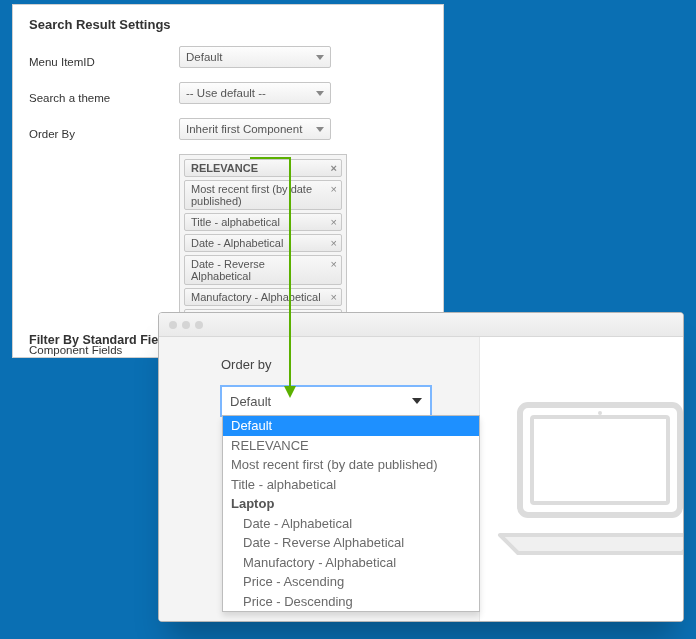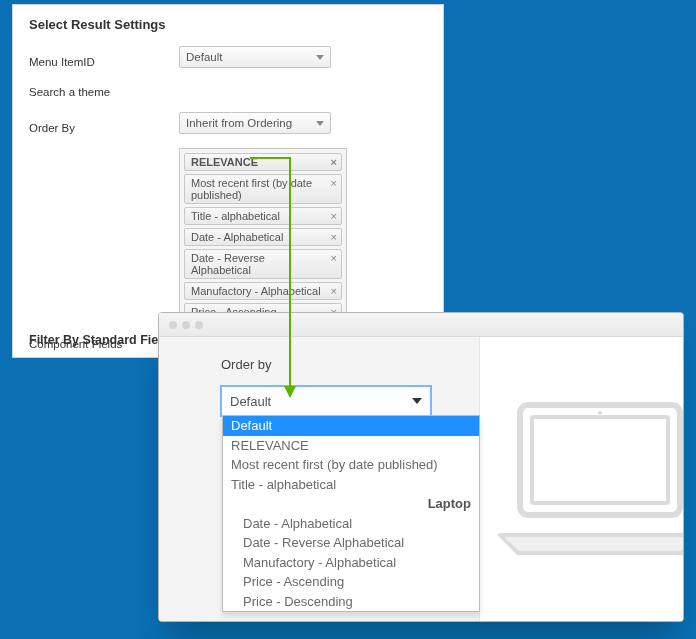--- a/index.html
+++ b/index.html
@@ -186,21 +186,20 @@
     line-height: 1.35;
     white-space: nowrap;
   }
   .opt.selected {
     background: #1e90ff;
     color: #fff;
   }
   .opt.group {
     font-weight: bold;
     color: #555;
-    text-align: right;
   }
   .opt.child {
     padding-left: 20px;
   }
 
   
   .product-area {
     position: absolute;
     right: 0; top: 0; bottom: 0;
     left: 320px;
@@ -218,38 +217,42 @@
     position: absolute;
     left: 0; top: 0;
     pointer-events: none;
     z-index: 10;
   }
 </style>
 </head>
 <body>
 
 <div class="settings-panel">
-  <div class="settings-title">Select Result Settings</div>
+  <div class="settings-title">Search Result Settings</div>
 
   <div class="form-row">
     <div class="label">Menu ItemID</div>
     <div class="select">
       <span>Default</span>
       <span class="caret"></span>
     </div>
   </div>
 
   <div class="form-row">
     <div class="label">Search a theme</div>
+    <div class="select">
+      <span>-- Use default --</span>
+      <span class="caret"></span>
+    </div>
   </div>
 
   <div class="form-row">
     <div class="label">Order By</div>
     <div class="select">
-      <span>Inherit from Ordering</span>
+      <span>Inherit first Component</span>
       <span class="caret"></span>
     </div>
   </div>
 
   <div class="form-row">
     <div class="label">Component Fields</div>
     <div class="tagbox" id="tagbox">
         <div class="tag">
           <span>RELEVANCE</span>
           <span class="x">×</span>

